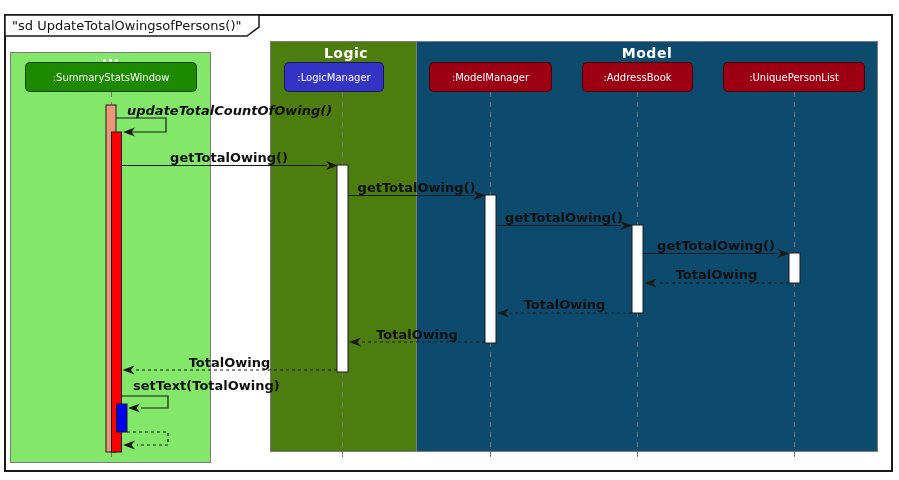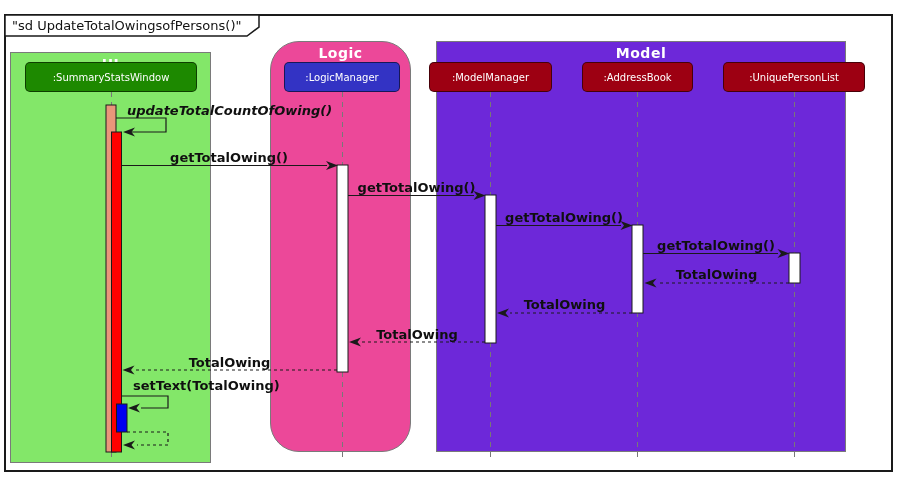--- a/index.html
+++ b/index.html
@@ -17,30 +17,30 @@
     white-space:nowrap;
   }
   .frame {
     position:absolute; top:41px; height:411px; border:1px solid #7a7a7a;
   }
   .frame-label {
     position:absolute; top:3px; left:0; right:0; text-align:center;
     font-size:14px; font-weight:bold; color:#ffffff; letter-spacing:0.5px;
   }
   #ui-frame    { left:10px;  width:201px; background:#83E769;margin-top:11px; }
-  #logic-frame { left:270px; width:141px; background:#ec4899;border-radius:29px; }
-  #model-frame { left:436px; width:410px; background:#6d28d9; }
+  #logic-frame { left:270px; width:152px; background:#4d7c0f; }
+  #model-frame { left:416px; width:462px; background:#0c4a6e; }
   .participant {
     position:absolute; top:62px; height:30px; border-radius:5px;
     border:1px solid rgba(0,0,0,0.55);
     color:#fff; font-size:10px; display:flex; align-items:center;
     justify-content:center; white-space:nowrap;
   }
   #p-ssw { left:25px;  width:172px; background:#1D8900; }
-  #p-lm  { left:284px; width:116px; background:#3333C4; }
+  #p-lm  { left:284px; width:100px; background:#3333C4; }
   #p-mm  { left:429px; width:123px; background:#9D0012; }
   #p-ab  { left:582px; width:111px; background:#9D0012; }
   #p-upl { left:723px; width:142px; background:#9D0012; }
   svg.canvas { position:absolute; left:0; top:0; width:899px; height:480px; pointer-events:none; }
   .msg-label {
     position:absolute; font-size:13px; font-weight:bold; color:#101010;
     white-space:nowrap;
   }
   .msg-center { text-align:center; }
 </style>

